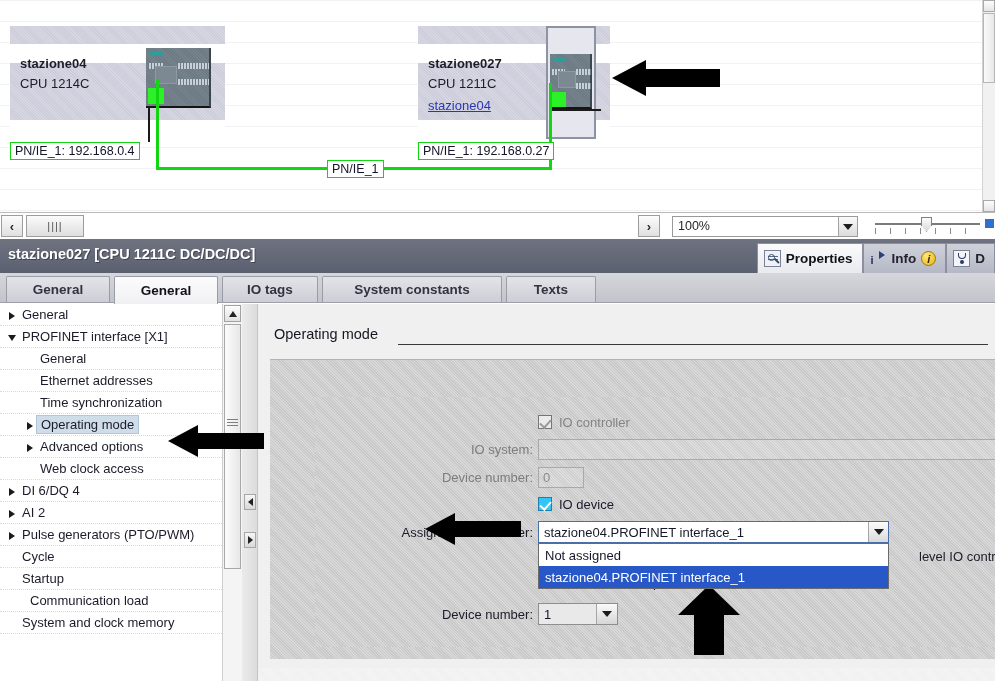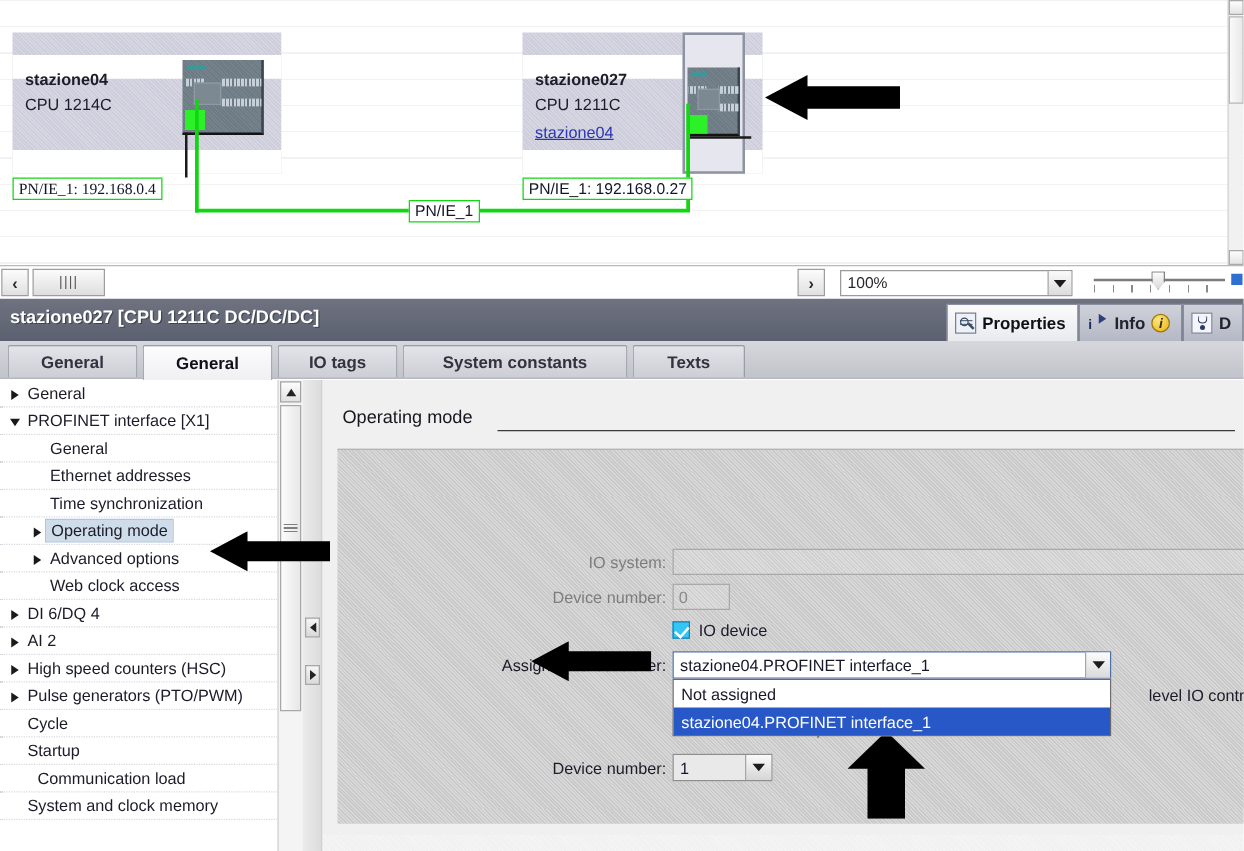--- a/index.html
+++ b/index.html
@@ -447,21 +447,21 @@
         <div class="cpu-teal" style="left:4px; top:4px; width:14px;"></div>
         <div class="cpu-strip" style="left:2px; top:15px; width:16px; height:6px;"></div>
         <div class="cpu-strip" style="left:31px; top:15px; width:32px; height:6px;"></div>
         <div class="cpu-strip" style="left:31px; top:31px; width:32px; height:6px;"></div>
         <div class="cpu-inner" style="left:9px; top:18px; width:22px; height:18px;"></div>
         <div class="cpu-green" style="left:2px; top:40px; width:16px; height:16px;"></div>
       </div>
       <div class="wire-black" style="left:138px; top:80px; width:2px; height:36px;"></div>
     </div>
     <div class="wire-green" style="left:156px; top:80px; width:3px; height:90px;"></div>
-    <div class="pnlabel" style="left:10px; top:142px;font-family:Liberation Serif, serif;">PN/IE_1:  192.168.0.4</div>
+    <div class="pnlabel" style="left:10px; top:142px;">PN/IE_1:  192.168.0.4</div>
 
     <div class="devbox" style="left:418px; top:26px; width:192px; height:113px;">
       <div class="dev-bg" style="width:192px;height:113px;"></div>
       <div class="dev-band" style="top:18px;"></div>
       <div class="dev-band" style="top:94px;"></div>
       <div class="cpu-frame" style="left:128px; top:0px; width:50px; height:113px;"></div>
       <div class="dev-text dev-name" style="left:10px; top:30px;">stazione027</div>
       <div class="dev-text dev-cpu" style="left:10px; top:50px;">CPU 1211C</div>
       <div class="dev-text dev-link" style="left:10px; top:72px;">stazione04</div>
 
@@ -592,24 +592,20 @@
     <div class="navrow">
       <span class="arr" style="left:9px;"></span>
       <span class="lbl" style="left:22px;">DI 6/DQ 4</span>
     </div>
     <div class="navrow">
       <span class="arr" style="left:9px;"></span>
       <span class="lbl" style="left:22px;">AI 2</span>
     </div>
     <div class="navrow">
       <span class="arr" style="left:9px;"></span>
-      <span class="lbl" style="left:22px;">High speed counters (HSC)</span>
-    </div>
-    <div class="navrow">
-      <span class="arr" style="left:9px;"></span>
       <span class="lbl" style="left:22px;text-align:center;">Pulse generators (PTO/PWM)</span>
     </div>
     <div class="navrow">
       <span class="lbl" style="left:22px;">Cycle</span>
     </div>
     <div class="navrow">
       <span class="lbl" style="left:22px;">Startup</span>
     </div>
     <div class="navrow">
       <span class="lbl" style="left:30px;">Communication load</span>
@@ -636,20 +632,24 @@
     </div>
   </div>
 
   <div class="content">
     <div class="sec-title">Operating mode</div>
     <div class="sec-rule"></div>
 
     <div class="group">
       <div class="subgroup">
 
+        <div class="frow" style="left:0; top:16px; width:660px;">
+          <span class="chk dis" style="left:223px; top:2px;"></span>
+          <span class="chktxt dim" style="left:244px; top:2px;">IO controller</span>
+        </div>
 
         <div class="frow" style="left:0; top:42px; width:660px;text-decoration:underline;">
           <span class="flabel dim" style="left:60px; top:3px; width:158px;">IO system:</span>
           <span class="fld-dis" style="left:223px; top:0; width:460px;"></span>
         </div>
 
         <div class="frow" style="left:0; top:70px; width:660px;">
           <span class="flabel dim" style="left:60px; top:3px; width:158px;">Device number:</span>
           <span class="fld-dis" style="left:223px; top:0; width:46px;">0</span>
         </div>

